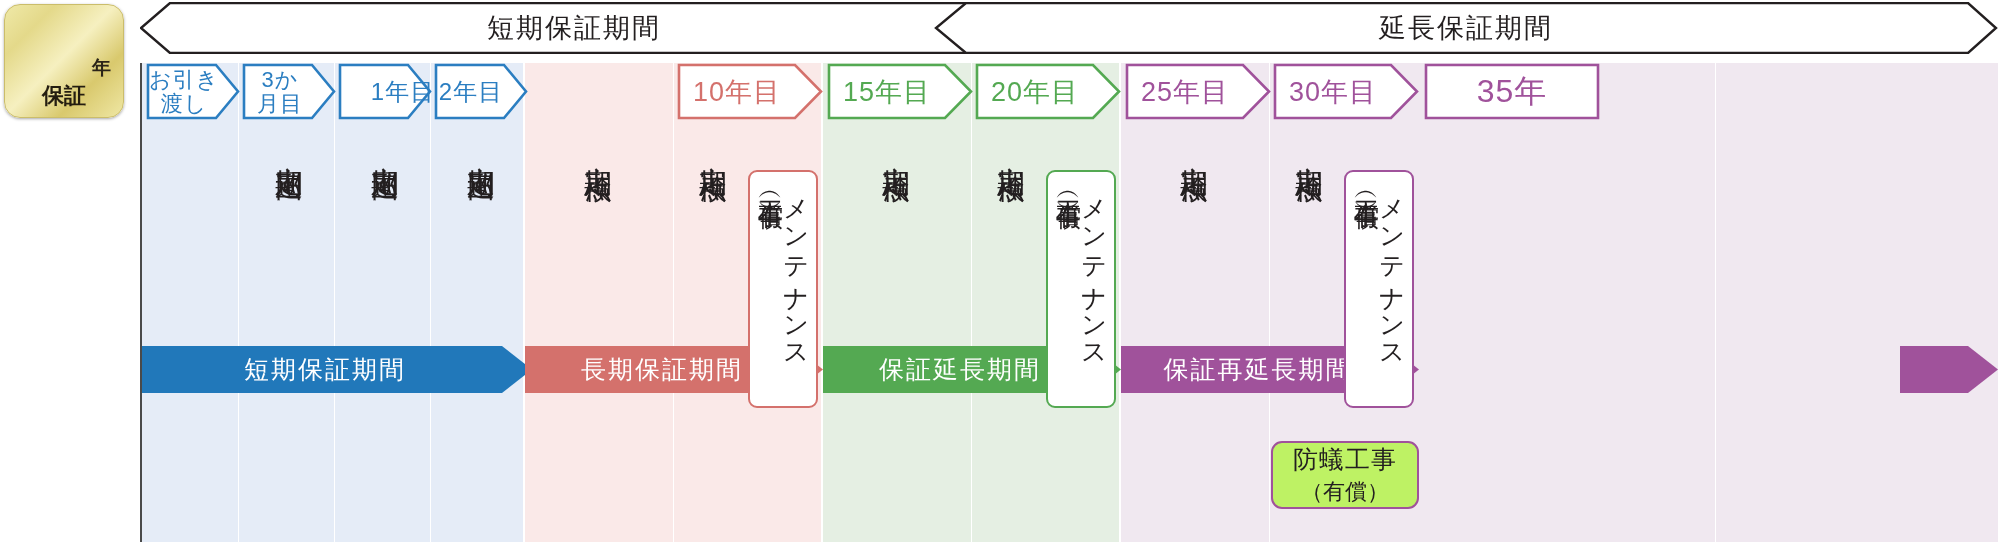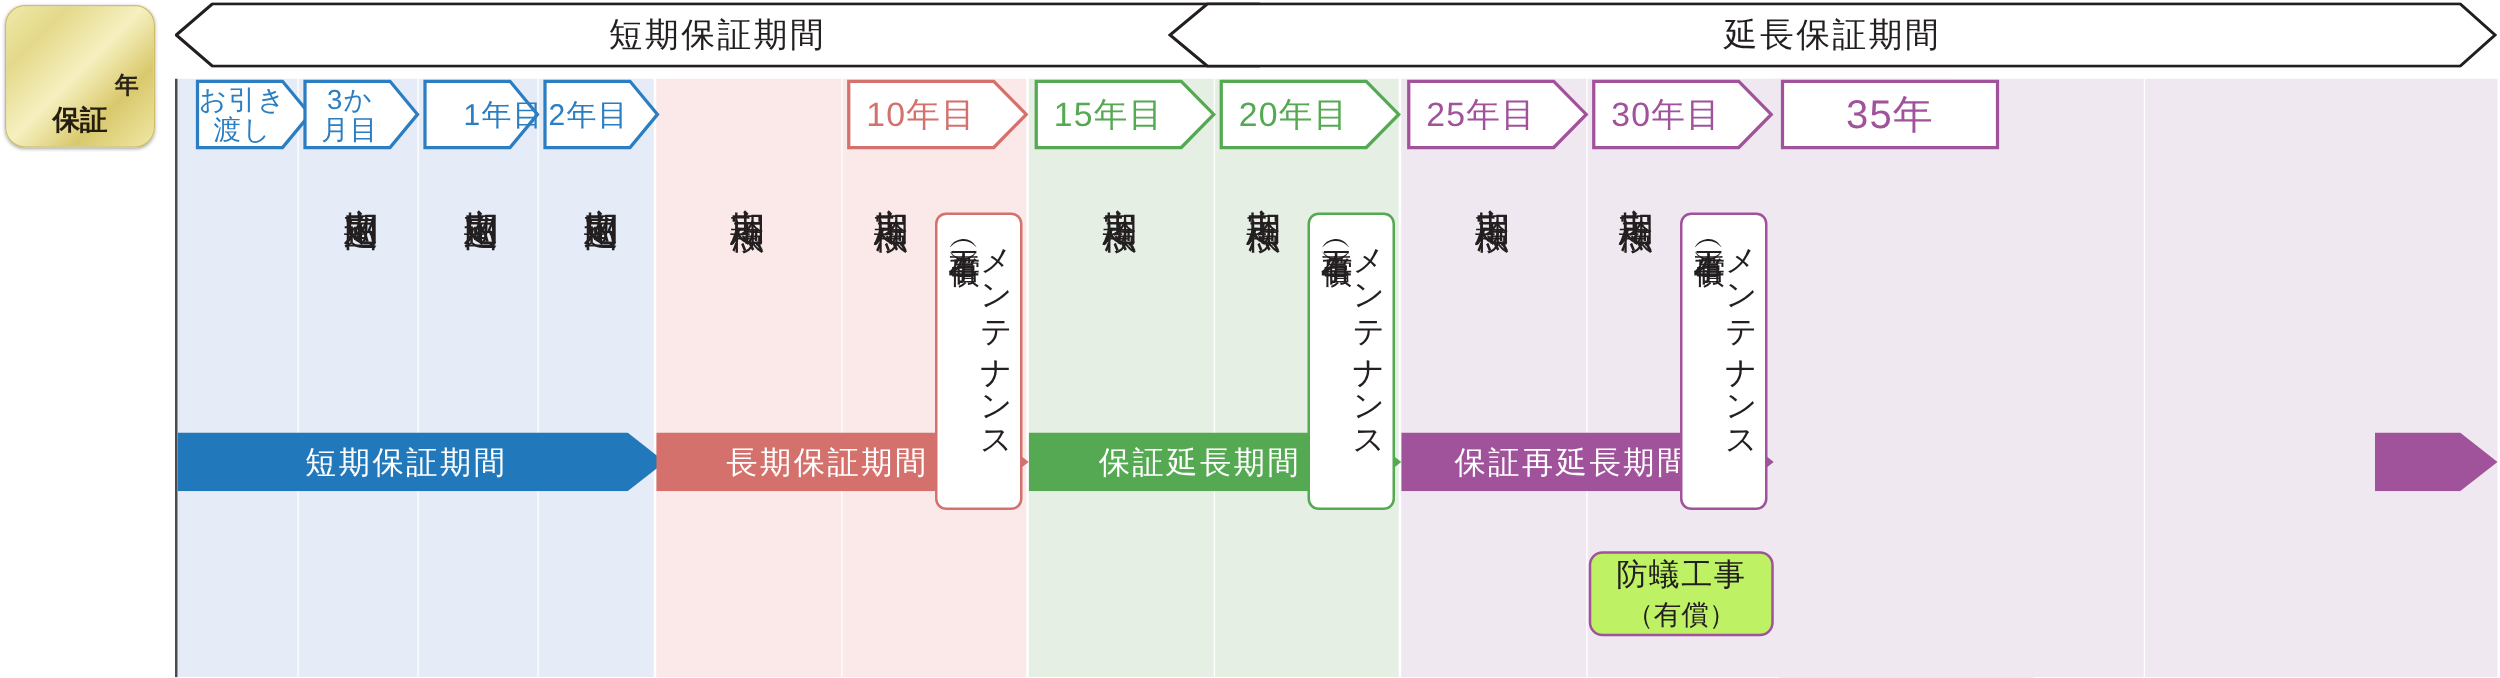--- a/index.html
+++ b/index.html
@@ -106,21 +106,21 @@
   <div class="col" style="left:1121px;width:440px;">
     <div class="colbg" style="background:#f0e8f0;"></div>
     <div class="vdiv" style="left:148px;top:0;height:479px;"></div>
   </div>
   <div class="col" style="left:1418px;width:580px;">
     <div class="colbg" style="background:#f0e8f0;"></div>
     <div class="vdiv" style="left:297px;top:0;height:479px;"></div>
   </div>
   <div class="leftrule"></div>
 
-  <div class="tag" style="left:156px;top:63px;width:94px;">
+  <div class="tag" style="left:146px;top:63px;width:94px;">
     <svg width="94" height="57" viewBox="0 0 94 57">
         <path d="M2,2 L70,2 L92,28.5 L70,55 L2,55 Z" fill="#fff" stroke="#2b7ec1" stroke-width="2.6"></path>
       </svg>
     <div class="ttxt" style="width:76px;color:#2b7ec1;font-size:22px;line-height:1.05;flex-direction:column;">
       <span>お引き</span>
       <span>渡し</span>
     </div>
   </div>
   <div class="tag" style="left:242px;top:63px;width:94px;">
     <svg width="94" height="57" viewBox="0 0 94 57">

